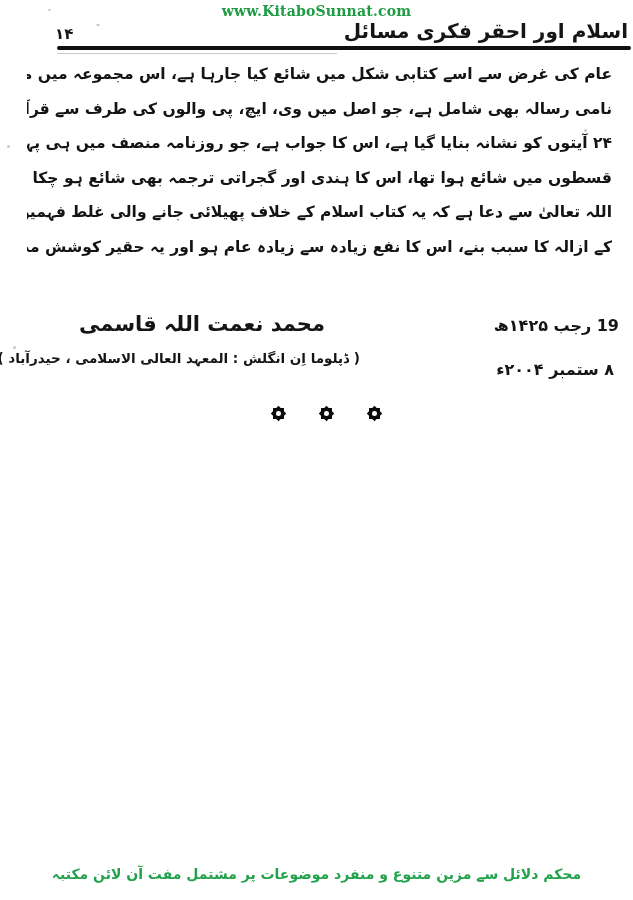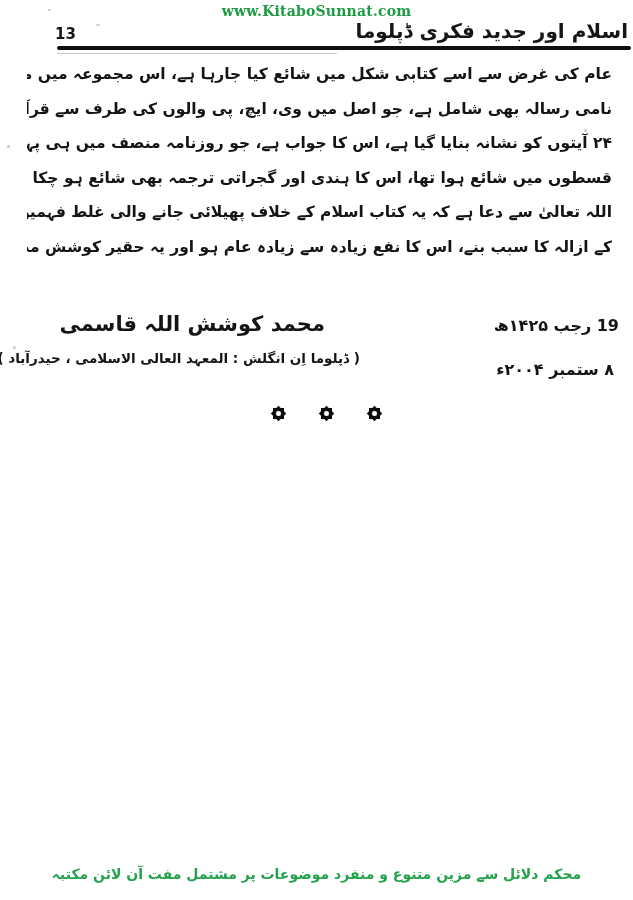--- a/index.html
+++ b/index.html
@@ -100,38 +100,38 @@
   .sp4{left:7px;top:145px;width:3px;height:3px;}
   .sp5{left:13px;top:346px;width:3px;height:3px;}
 </style>
 </head>
 <body>
 
 <div class="page">
 
   <div class="site-top">www.KitaboSunnat.com</div>
 
-  <div class="page-number">13</div>
+  <div class="page-number">۱۴</div>
 
-  <div class="book-title">اسلام اور جدید فکری ڈپلوما</div>
+  <div class="book-title">اسلام اور احقر فکری مسائل</div>
 
   <div class="header-rule"></div>
   <div class="header-rule-echo"></div>
 
   <div class="body-text">
     <div class="line">عام کی غرض سے اسے کتابی شکل میں شائع کیا جارہا ہے، اس مجموعہ میں مولانا مدظلہ کا ۲۴ آیتیں</div>
     <div class="line">نامی رسالہ بھی شامل ہے، جو اصل میں وی، ایچ، پی والوں کی طرف سے قرآن مجید کی جن</div>
     <div class="line">۲۴ آیتوں کو نشانہ بنایا گیا ہے، اس کا جواب ہے، جو روزنامہ منصف میں ہی پہلی بار سات</div>
     <div class="line end">قسطوں میں شائع ہوا تھا، اس کا ہندی اور گجراتی ترجمہ بھی شائع ہو چکا ہے۔</div>
     <div class="line">اللہ تعالیٰ سے دعا ہے کہ یہ کتاب اسلام کے خلاف پھیلائی جانے والی غلط فہمیوں</div>
     <div class="line">کے ازالہ کا سبب بنے، اس کا نفع زیادہ سے زیادہ عام ہو اور یہ حقیر کوشش مصنف کتاب</div>
   </div>
 
   <div class="signature">
-    <div class="sig-name">محمد کوشش اللہ قاسمی</div>
+    <div class="sig-name">محمد نعمت اللہ قاسمی</div>
     <div class="sig-credential">( ڈپلوما اِن انگلش : المعہد العالی الاسلامی ، حیدرآباد )</div>
     <div class="sig-date-hijri">19 رجب ۱۴۲۵ھ</div>
     <div class="sig-date-greg">۸ ستمبر ۲۰۰۴ء</div>
   </div>
 
   <div class="ornaments">
     <span class="star">
       <i class="sq"></i><i class="sq b"></i><i class="hole"></i>
     </span>
     <span class="star">

